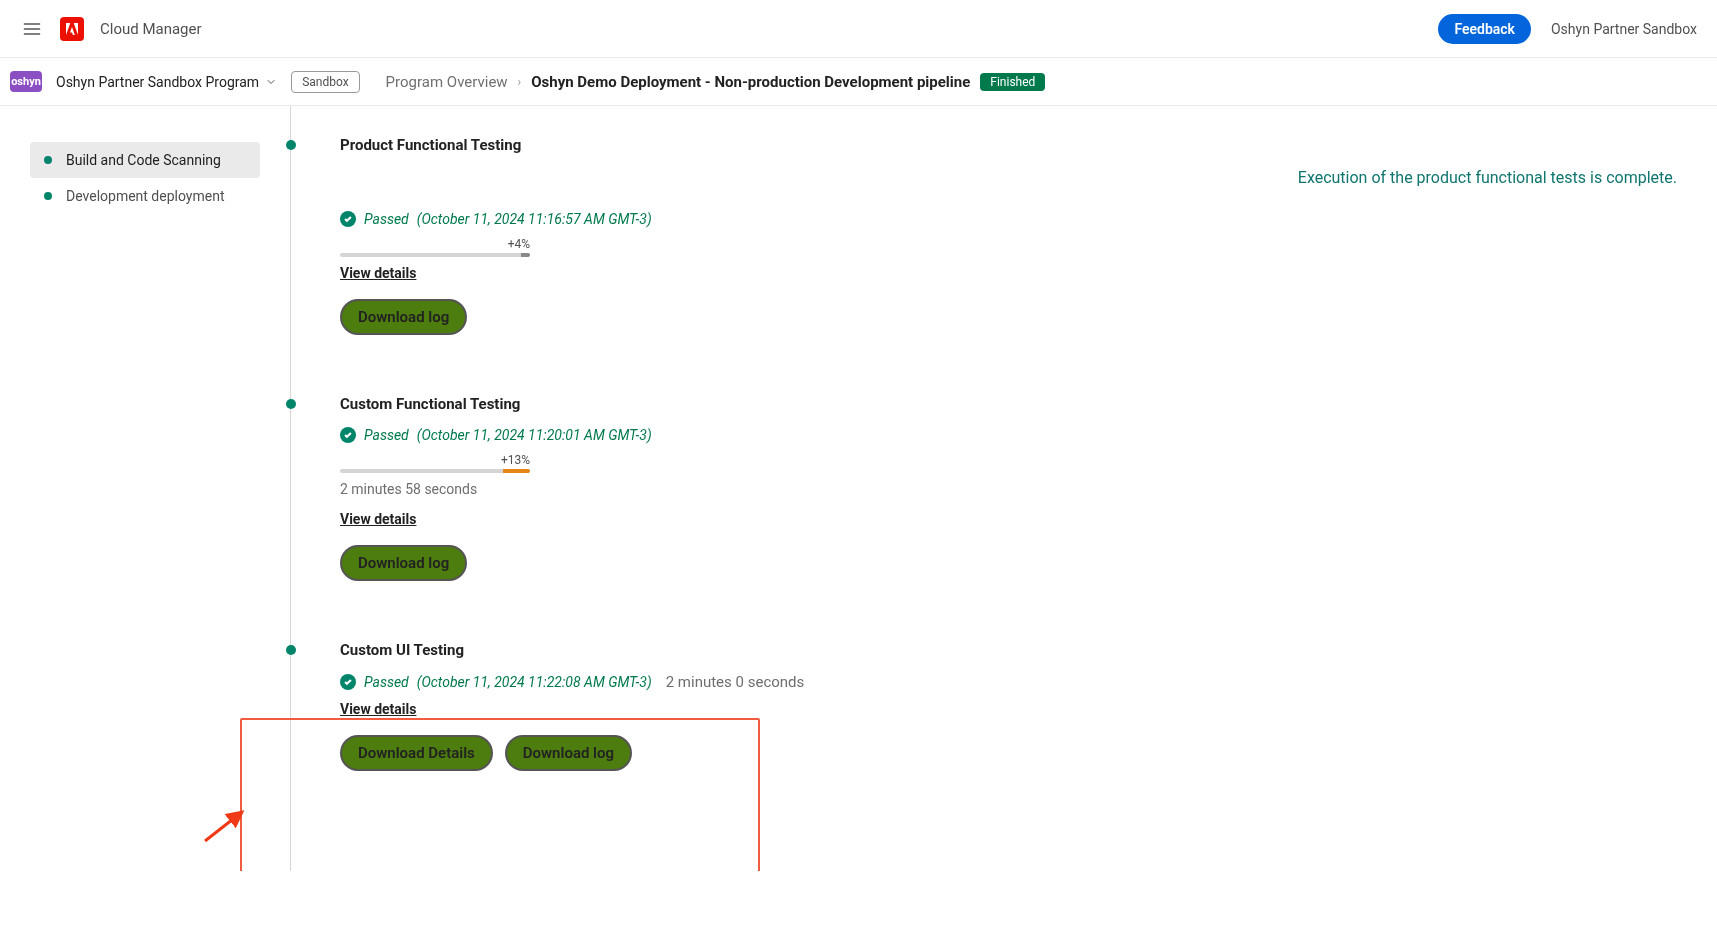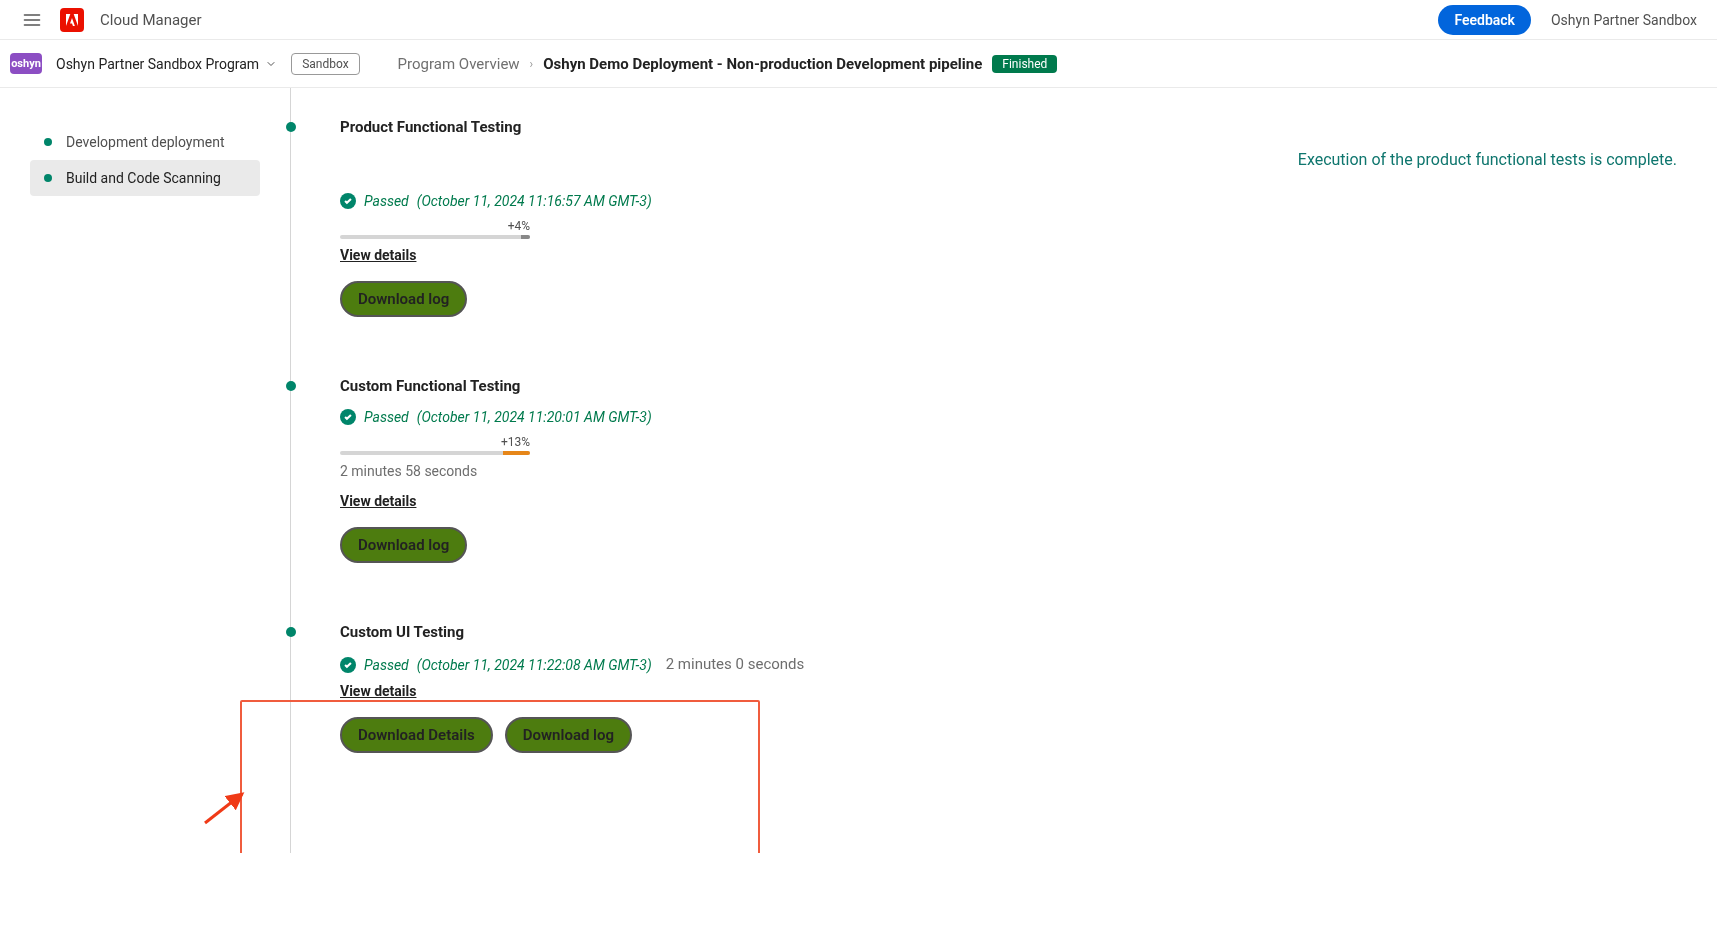--- a/index.html
+++ b/index.html
@@ -1,56 +1,56 @@
 <!DOCTYPE html>
 <html><head>
   <meta charset="utf-8">
   <style>
     * { margin: 0; padding: 0; box-sizing: border-box; font-family: -apple-system, BlinkMacSystemFont, "Segoe UI", Roboto, sans-serif; }
     body { background: #fff; color: #222; font-size: 14px; }
 
     
-    .top-header { display: flex; align-items: center; justify-content: space-between; height: 40px; padding: 0 20px; border-bottom: 1px solid #eaeaea; }
+    .top-header { display: flex; align-items: center; justify-content: space-between; height: 58px; padding: 0 20px; border-bottom: 1px solid #eaeaea; }
     .top-left { display: flex; align-items: center; gap: 16px; }
     .hamburger { width: 24px; height: 24px; display: flex; align-items: center; justify-content: center; cursor: pointer; color: #555; }
     .logo-box { width: 24px; height: 24px; background: #EB1000; border-radius: 4px; display: flex; align-items: center; justify-content: center; }
     .logo-box svg { fill: #fff; }
     .app-title { font-size: 15px; color: #505050; }
     .top-right { display: flex; align-items: center; gap: 20px; }
     .feedback-btn { background: #0265DC; color: #fff; border: none; padding: 7px 16px; border-radius: 16px; font-size: 14px; font-weight: 600; cursor: pointer; }
     .account-name { font-size: 14px; color: #505050; }
 
     
     .sub-header { display: flex; align-items: center; height: 48px; padding: 0 10px; border-bottom: 1px solid #eaeaea; gap: 14px; }
     .program-badge { width: 32px; height: 21px; background: #8C4EC3; color: #fff; font-size: 11px; font-weight: 700; display: flex; align-items: center; justify-content: center; border-radius: 4px; }
     .program-selector { display: flex; align-items: center; gap: 6px; font-size: 14px; color: #222; }
     .chevron-down { display: inline-flex; }
     .sandbox-chip { border: 1px solid #999; border-radius: 4px; padding: 3px 10px; font-size: 12px; color: #505050; }
-    .breadcrumb { display: flex; align-items: center; gap: 10px; font-size: 15px; margin-left: 24px; }
+    .breadcrumb { display: flex; align-items: center; gap: 10px; font-size: 15px; margin-left: 12px; }
     .breadcrumb-link { color: #707070; }
     .breadcrumb-sep { color: #999; font-size: 12px; }
     .breadcrumb-current { font-weight: 700; color: #222; }
     .status-pill { background: #007A4D; color: #fff; font-size: 12px; padding: 2px 10px; border-radius: 4px; }
 
     
     .main { display: flex; }
     .sidebar { width: 290px; padding: 36px 30px 20px 30px; }
     .sidebar-item { display: flex; align-items: center; gap: 14px; padding: 10px 14px; border-radius: 4px; font-size: 14px; color: #505050; cursor: pointer; }
     .sidebar-item.active { background: #eaeaea; color: #222; }
     .dot { width: 8px; height: 8px; border-radius: 50%; background: #00856A; flex-shrink: 0; }
 
     .content { flex: 1; position: relative; padding: 30px 40px 40px 50px; }
     .timeline { position: absolute; left: 0; top: 0; bottom: 0; width: 1px; background: #d5d5d5; }
 
     .stage { position: relative; margin-bottom: 60px; }
     .stage-dot { position: absolute; left: -54px; top: 4px; width: 10px; height: 10px; border-radius: 50%; background: #00856A; }
     .stage-title { font-size: 15px; font-weight: 700; color: #222; margin-bottom: 14px; }
     .stage-desc { font-size: 16px; color: #0f766e; margin-bottom: 24px; text-align: right; }
 
-    .status-row { display: flex; align-items: flex-end; gap: 8px; margin-bottom: 10px; flex-wrap: wrap; }
+    .status-row { display: flex; align-items: center; gap: 8px; margin-bottom: 10px; flex-wrap: wrap; }
     .status-check { width: 16px; height: 16px; border-radius: 50%; background: #00856A; display: inline-flex; align-items: center; justify-content: center; }
     .status-check svg { stroke: #fff; fill: none; stroke-width: 2.5; }
     .status-text { color: #007A4D; font-style: italic; font-size: 14px; }
     .status-time { color: #007A4D; font-style: italic; font-size: 14px; }
     .duration-inline { color: #6E6E6E; font-size: 15px; margin-left: 6px; }
 
     .progress-wrap { width: 190px; margin-top: 4px; margin-bottom: 8px; }
     .progress-delta { text-align: right; font-size: 12px; color: #505050; margin-bottom: 2px; }
     .progress-bar { height: 4px; background: #d5d5d5; border-radius: 2px; position: relative; overflow: hidden; }
     .progress-fill-gray { position: absolute; right: 0; top: 0; height: 100%; background: #888; width: 5%; }
@@ -102,27 +102,27 @@
   <div class="breadcrumb">
     <span class="breadcrumb-link">Program Overview</span>
     <span class="breadcrumb-sep">›</span>
     <span class="breadcrumb-current">Oshyn Demo Deployment - Non-production Development pipeline</span>
     <span class="status-pill">Finished</span>
   </div>
 </div>
 
 <div class="main">
   <div class="sidebar" id="sidebar-container">
+      <div class="sidebar-item active">
+        <span class="dot"></span>
+        <span>Build and Code Scanning</span>
+      </div>
       <div class="sidebar-item">
         <span class="dot"></span>
         <span>Development deployment</span>
-      </div>
-      <div class="sidebar-item active">
-        <span class="dot"></span>
-        <span>Build and Code Scanning</span>
       </div>
     </div>
 
   <div class="content">
     <div class="timeline"></div>
     <div id="stages-container">
         <div class="stage">
     <div class="stage-dot"></div>
     <div class="stage-title">Product Functional Testing</div>
     <div class="stage-desc">Execution of the product functional tests is complete.</div>

